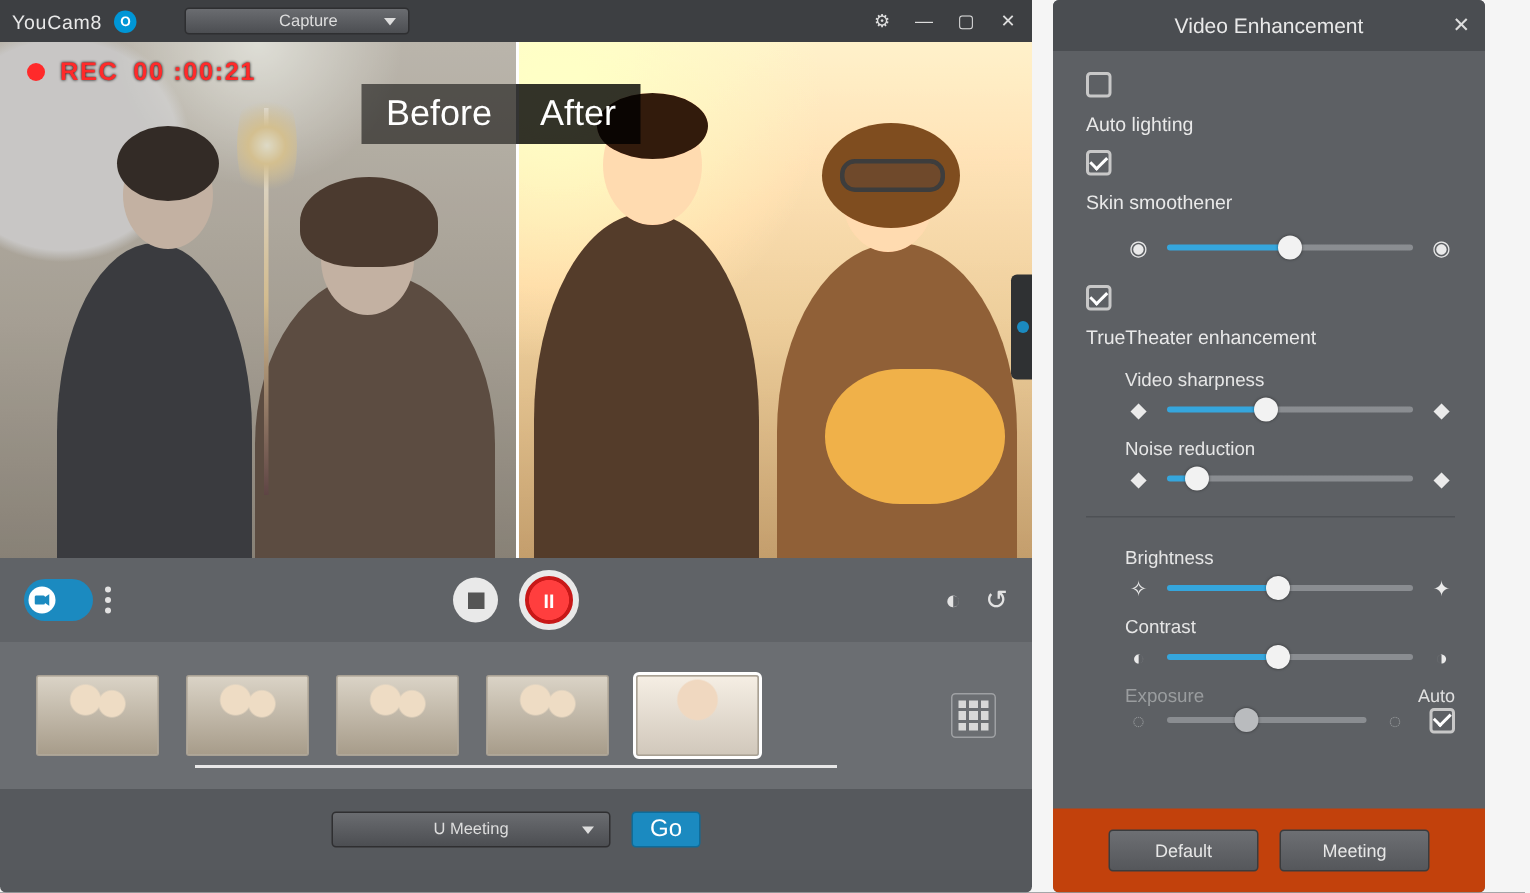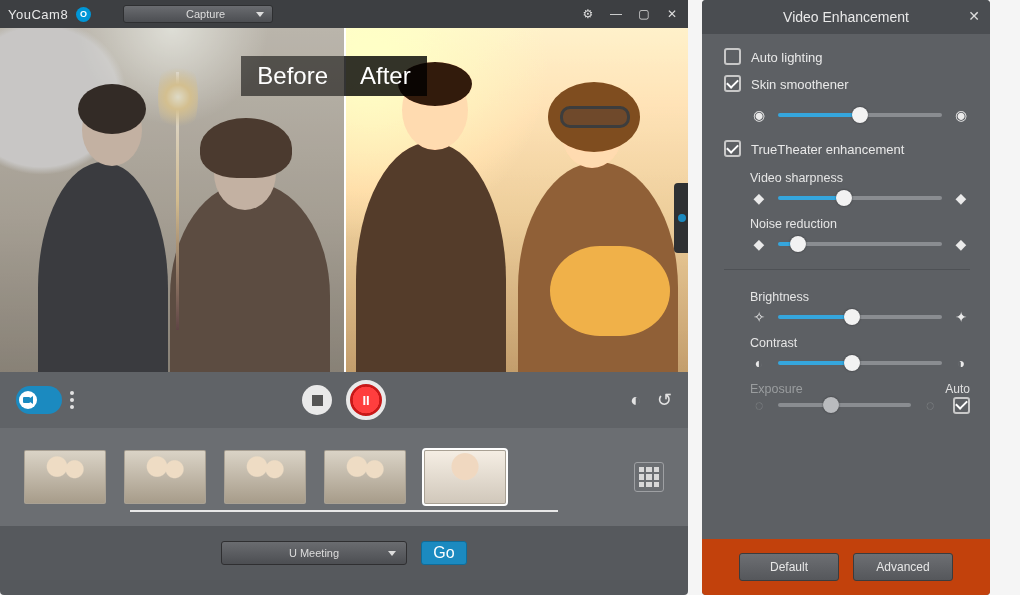--- a/index.html
+++ b/index.html
@@ -252,21 +252,21 @@
     display:flex; align-items:center; justify-content:center;
     font-size:14px; position:relative;
   }
   #panel-close { position:absolute; right:10px; top:8px; font-size:14px; color:#ddd; cursor:pointer; }
   #panel-body {
     flex:1;
     padding:14px 20px 10px 22px;
     display:flex; flex-direction:column; gap:10px;
     font-size:13px;
   }
-  .check-row { display:flex; align-items:flex-end; gap:10px; }
+  .check-row { display:flex; align-items:flex-start; gap:10px;flex-direction:column; }
   .chk {
     width:17px; height:17px; border:2px solid #c8c8c8; border-radius:3px;
     display:flex; align-items:center; justify-content:center;
     background:#5d6064;
   }
   .chk.on:before {
     content:""; width:9px; height:5px; border-left:2px solid #fff; border-bottom:2px solid #fff;
     transform:rotate(-45deg); margin-top:-3px;
   }
   .slider-group { padding-left:26px; margin-top:4px; display:flex; flex-direction:column; gap:4px; }
@@ -349,20 +349,25 @@
       <div class="person" style="left:174px; width:160px; height:210px; background:#7a5a3f;"></div>
       <div class="head" style="left:218px; top:70px; width:60px; height:70px;"></div>
       <div class="hair" style="left:204px; top:54px; width:92px; height:70px; background:#6b4a2b; border-radius:50%;"></div>
       <div class="goggles" style="left:216px; top:78px;"></div>
 
       <div style="position:absolute; left:206px; top:218px; width:120px; height:90px; background:#caa05b; border-radius:50%/60%;"></div>
     </div>
 
     <div class="divider"></div>
 
+    <div id="rec-overlay">
+      <span class="dot"></span>
+      <span>REC</span>
+      <span>00 :00:21</span>
+    </div>
     <div class="ba-label before">Before</div>
     <div class="ba-label after">After</div>
 
     <div id="expand-handle"></div>
   </div>
 
   <div id="transport">
     <div class="cam-toggle">
       <span class="knob">
         <svg class="svg" width="10" height="8">
@@ -515,16 +520,16 @@
         </div>
       </div>
     </div>
   </div>
 
   <div id="panel-footer">
     <div class="pbtn">
       <span>Default</span>
     </div>
     <div class="pbtn">
-      <span>Advanced</span>
+      <span>Meeting</span>
     </div>
   </div>
 </div>
 
 </body></html>

